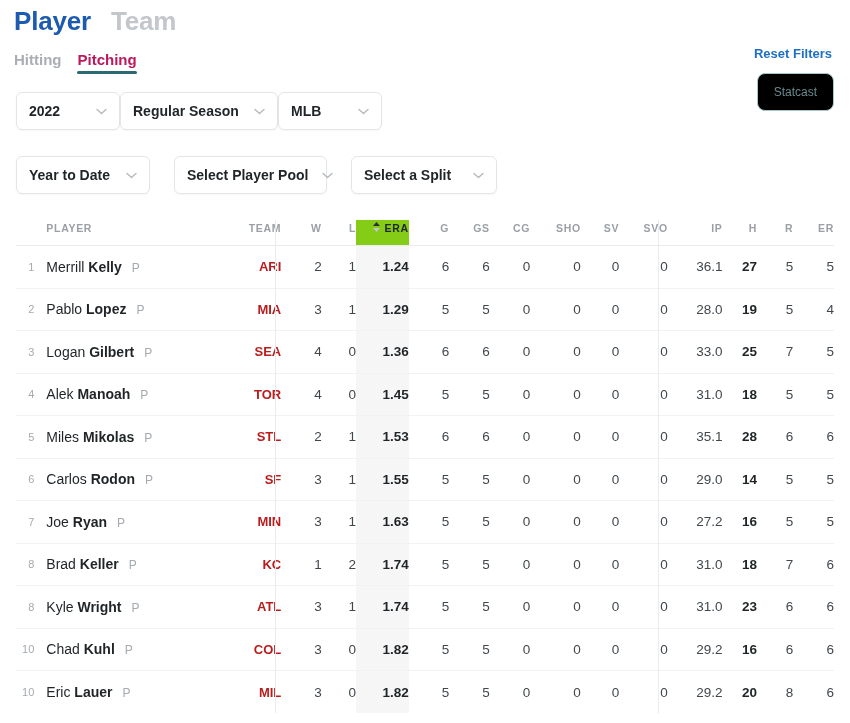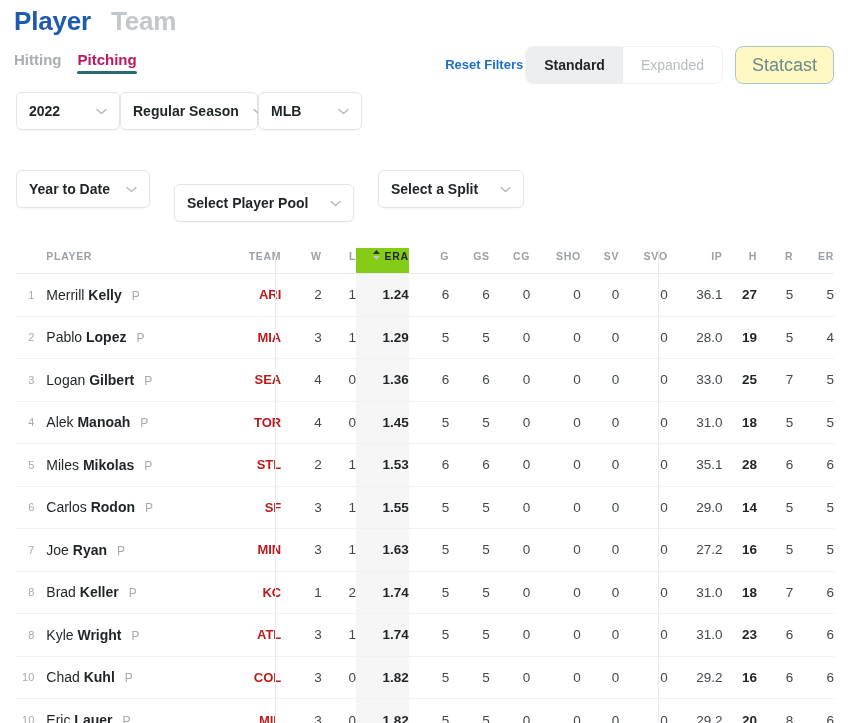--- a/index.html
+++ b/index.html
@@ -80,32 +80,33 @@
     box-shadow: 0 1px 2px rgba(0,0,0,0.04);
     white-space: nowrap;
   }
   .select .chev {
     margin-left: 14px;
     color: #b5babf;
     font-size: 11px;
     line-height: 1;
   }
   .sel-w1 { width: 104px; }
-  .sel-w2 { width: 138px; }
+  .sel-w2 { width: 158px; }
   .sel-w3 { width: 104px; }
   .sel-w4 { width: 134px; }
-  .sel-w5 { width: 180px; margin-top: 28px; }
+  .sel-w5 { width: 153px; }
   .sel-w6 { width: 146px; }
 
   
   .right-controls {
     position: absolute;
     top: 46px;
     right: 16px;
     display: flex;
+    flex-direction: column;
     align-items: flex-end;
   }
   .reset-link {
     font-size: 13px;
     font-weight: bold;
     color: #1c6fc4;
     cursor: pointer;
     margin-bottom: 12px;
     margin-right: 2px;
   }
@@ -130,23 +131,23 @@
   }
   .seg.on { background: #edeef0; color: #1f2427; font-weight: bold; }
   .seg.off { background: #ffffff; color: #b7bcc1; font-weight: normal; }
 
   .statcast-btn {
     height: 38px;
     min-width: 76px;
     padding: 0 16px;
     border: 1px solid #a8c7c9;
     border-radius: 8px;
-    background: #fef9c3;
+    background: #000000;
     color: #6a8a8e;
-    font-size: 18px;
+    font-size: 12px;
     display: flex;
     align-items: center;
     justify-content: center;
     cursor: pointer;
   }
 
   
   .table-wrap {
     margin-top: 26px;
     padding: 0 16px;
@@ -247,24 +248,20 @@
   </div>
 
   <div class="subtabs">
     <div class="subtab inactive">Hitting</div>
     <div class="subtab active">Pitching</div>
   </div>
 
   <div class="right-controls">
     <div class="reset-link">Reset Filters</div>
     <div class="ctl-row">
-      <div class="segmented">
-        <div class="seg on">Standard</div>
-        <div class="seg off">Expanded</div>
-      </div>
       <div class="statcast-btn">Statcast</div>
     </div>
   </div>
 
   <div class="filter-row filter-row-1">
     <div class="select sel-w1">
       <span>2022</span>
       <span class="chev">
         <svg width="11" height="7" viewBox="0 0 11 7">
             <path d="M1 1.5 L5.5 5.5 L10 1.5" fill="none" stroke="currentColor" stroke-width="1.4" stroke-linecap="round" stroke-linejoin="round"></path>

